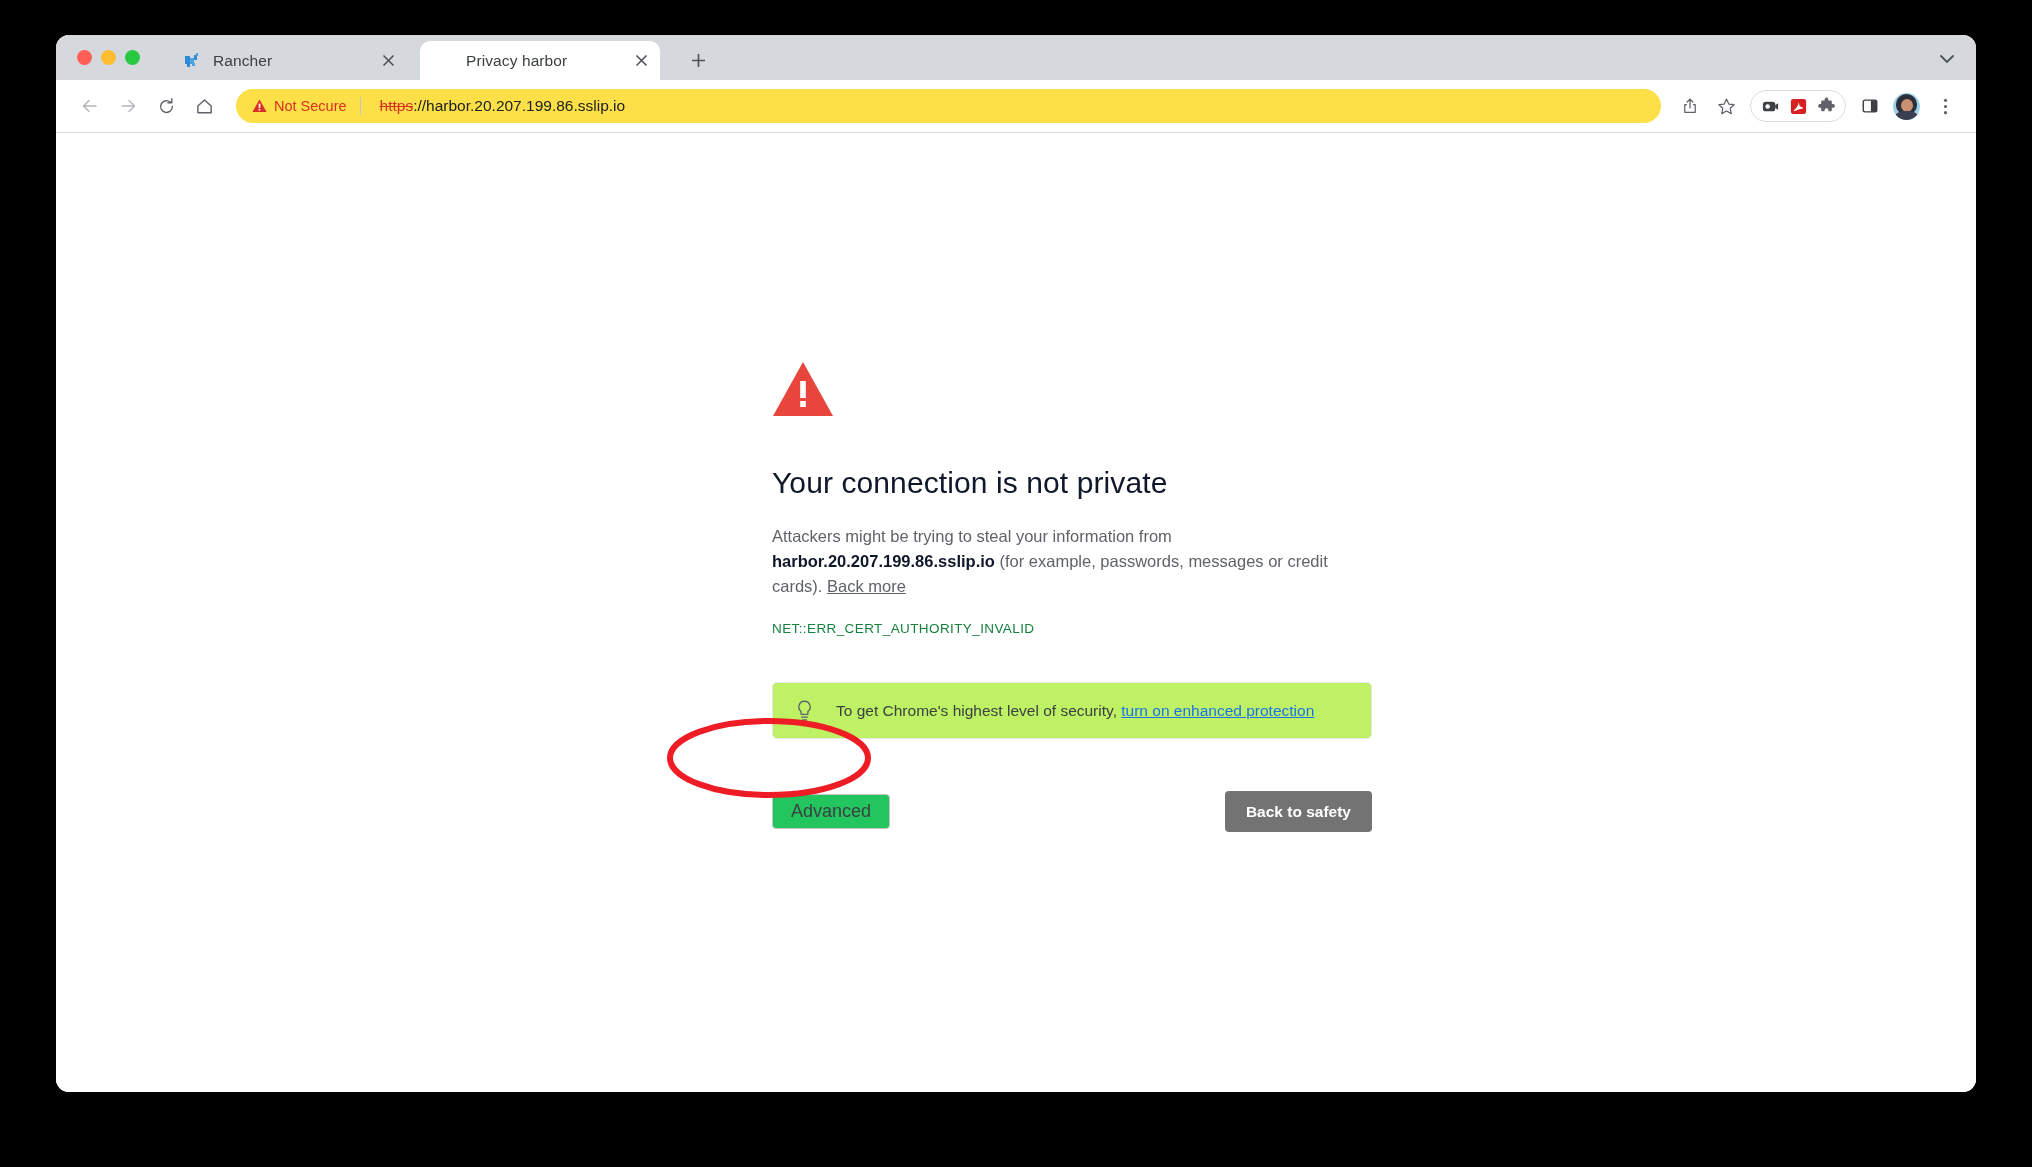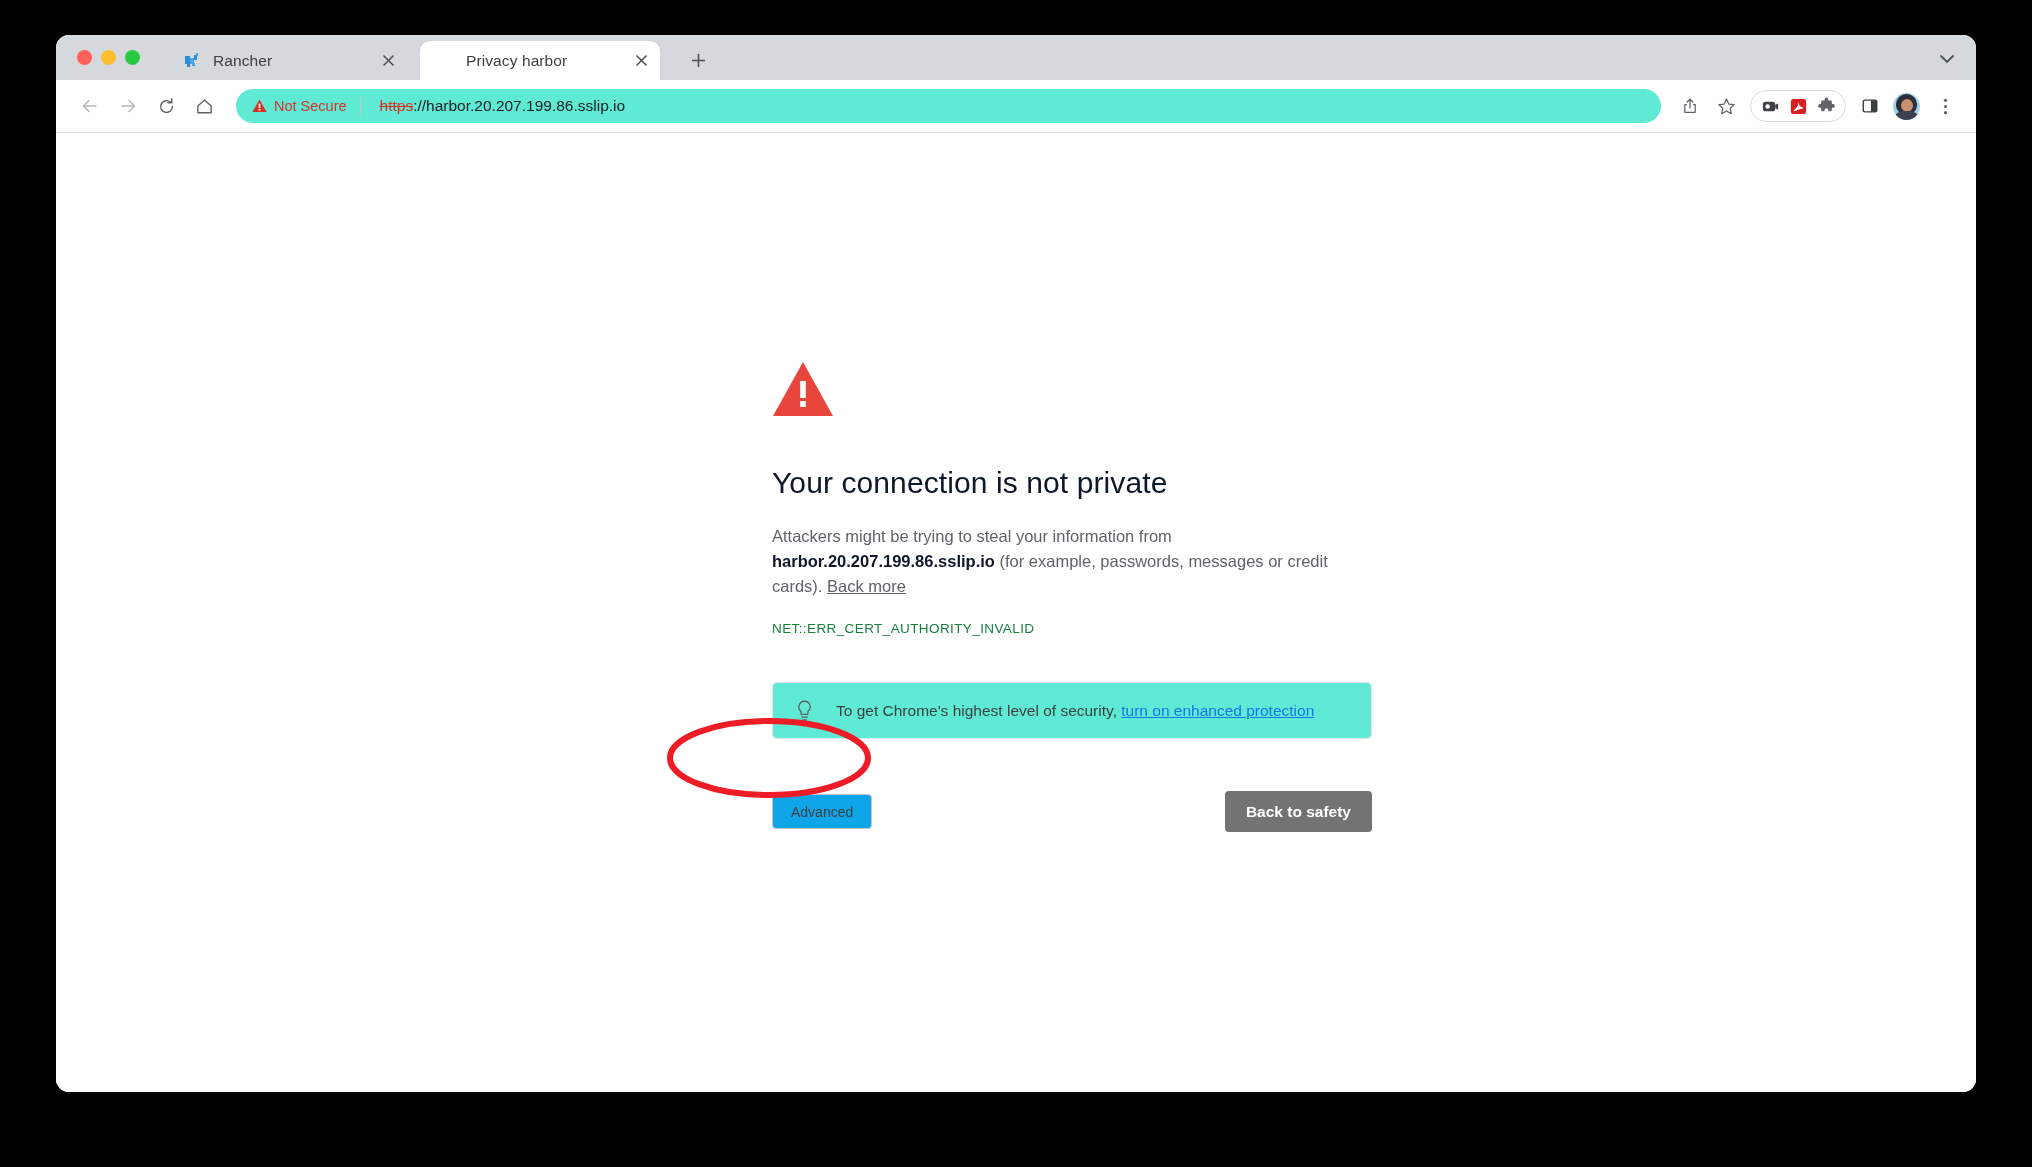--- a/index.html
+++ b/index.html
@@ -120,21 +120,21 @@
     color: #5f6368;
     flex: 0 0 36px;
   }
   .nav-btn.disabled { color: #b4b7ba; }
 
   #omnibox {
     flex: 1 1 auto;
     height: 34px;
     margin-left: 12px;
     margin-right: 10px;
-    background: #5eead4;
+    background: #fde047;
     border-radius: 17px;
     display: flex;
     align-items: center;
     padding: 0 16px;
     font-size: 15px;
     overflow: hidden;
   }
   #not-secure-group {
     display: flex;
     align-items: center;
@@ -261,21 +261,21 @@
 
   #error-code {
     font-size: 13.5px;
     color: #15803d;
     letter-spacing: 0.4px;
     margin-bottom: 46px;
   }
 
   #enhanced-protection-box {
     border: 1px solid #e4e6e8;
-    background: #5eead4;
+    background: #bef264;
     border-radius: 5px;
     height: 57px;
     display: flex;
     align-items: center;
     padding: 0 23px;
     gap: 22px;
     margin-bottom: 52px;
   }
   #bulb-icon { flex: 0 0 18px; display: flex; align-items: center; }
   #enhanced-protection-text {
@@ -289,25 +289,25 @@
 
   #button-row {
     display: flex;
     align-items: center;
     justify-content: space-between;
     position: relative;
   }
 
   #advanced-button {
     border: 1px solid #c2c5c9;
-    background: #0ea5e9;
+    background: #22c55e;
     border-radius: 4px;
     height: 35px;
     padding: 0 18px;
-    font-size: 14px;
+    font-size: 18px;
     color: #3c4043;
     font-family: "Liberation Sans", sans-serif;
     display: flex;
     align-items: center;
   }
 
   #back-to-safety-button {
     background: #737373;
     color: #ffffff;
     border: none;

